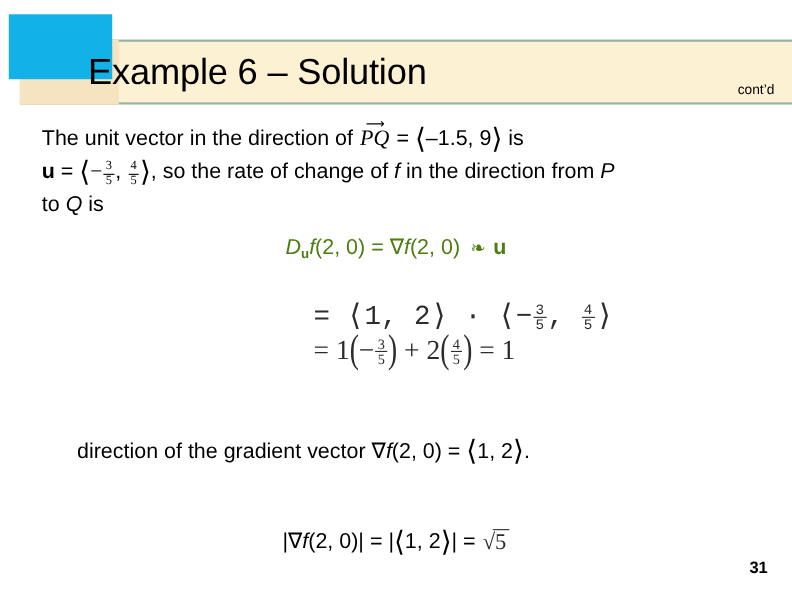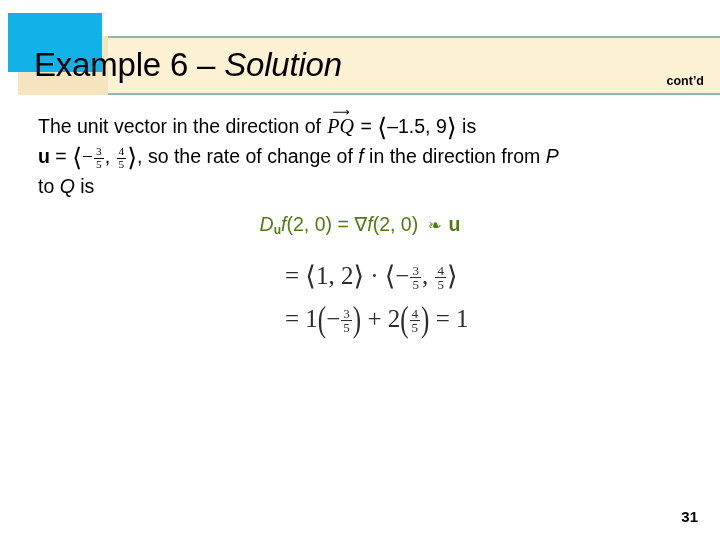--- a/index.html
+++ b/index.html
@@ -55,28 +55,28 @@
     position: absolute;
     left: 34px;
     top: 40px;
     height: 50px;
     line-height: 50px;
     font-size: 33px;
     color: #000000;
     white-space: nowrap;
     letter-spacing: -0.2px;
   }
-  #slide-title .t-plain { font-style: normal; }
-  #slide-title .t-ital  { font-style: italic; }
+  #slide-title .t-plain { font-style: normal; margin-left: 46px; }
+  #slide-title .t-ital  { }
   #contd-label {
     position: absolute;
     right: 16px;
     top: 74px;
     font-size: 12.5px;
-    font-weight: bold;
+    font-weight: normal;
     color: #000000;
   }
 
   
   #slide-body {
     position: absolute;
     left: 0;
     top: 95px;
     width: 620px;
     height: 445px;
@@ -165,21 +165,21 @@
   }
 
   
   .math-block {
     position: absolute;
     font-family: "Liberation Serif", serif;
     color: #2c2c2c;
     white-space: nowrap;
     font-size: 25px;
   }
-  #math-line-1 { left: 285px; top: 165px; }
+  #math-line-1 { left: 285px; top: 176px; font-family: Liberation Mono, monospace; }
   #math-line-2 { left: 285px; top: 210px; }
 
   .math-block .bigang {
     font-size: 1.08em;
     vertical-align: -0.03em;
   }
   .mfrac {
     display: inline-block;
     vertical-align: -0.40em;
     text-align: center;
@@ -258,18 +258,20 @@
 
   <div class="body-line" style="top:78px;"><span>to </span><span class="ital">Q</span><span> is</span></div>
 
   <div id="deriv-line"><span class="ital">D</span><span class="sub">u</span><span class="ital">f</span><span>(2, 0)</span><span> = </span><span>∇</span><span class="ital">f</span><span>(2, 0) </span><span class="dotop">❧</span><span class="bold" style="padding-left:3px;">u</span></div>
 
   <div class="math-block" id="math-line-1"><span>= </span><span class="bigang">⟨</span><span>1, 2</span><span class="bigang">⟩</span><span> · </span><span class="bigang">⟨</span><span>−</span><span class="mfrac"><span class="num">3</span><span class="den">5</span></span><span>, </span><span class="mfrac"><span class="num">4</span><span class="den">5</span></span><span class="bigang">⟩</span></div>
 
   <div class="math-block" id="math-line-2"><span>= </span><span>1</span><span class="paren-tall">(</span><span>−</span><span class="mfrac"><span class="num">3</span><span class="den">5</span></span><span class="paren-tall">)</span><span> + </span><span>2</span><span class="paren-tall">(</span><span class="mfrac"><span class="num">4</span><span class="den">5</span></span><span class="paren-tall">)</span><span> = </span><span>1</span></div>
 
 
-
-
+  <div class="body-line" id="part-b-2"><span>direction of the gradient vector </span><span>∇</span><span class="ital">f</span><span>(2, 0) = </span><span class="ang">⟨</span><span>1, 2</span><span class="ang">⟩</span><span>.</span></div>
+
+
+  <div id="final-line"><span>|</span><span>∇</span><span class="ital">f</span><span>(2, 0)</span><span>|</span><span> = </span><span>|</span><span class="ang">⟨</span><span>1, 2</span><span class="ang">⟩</span><span>|</span><span> = </span><span class="sqrt-wrap"><span>√</span><span class="radicand">5</span></span></div>
 
 </div>
 
 <div id="page-number">31</div>
 
 </body></html>

